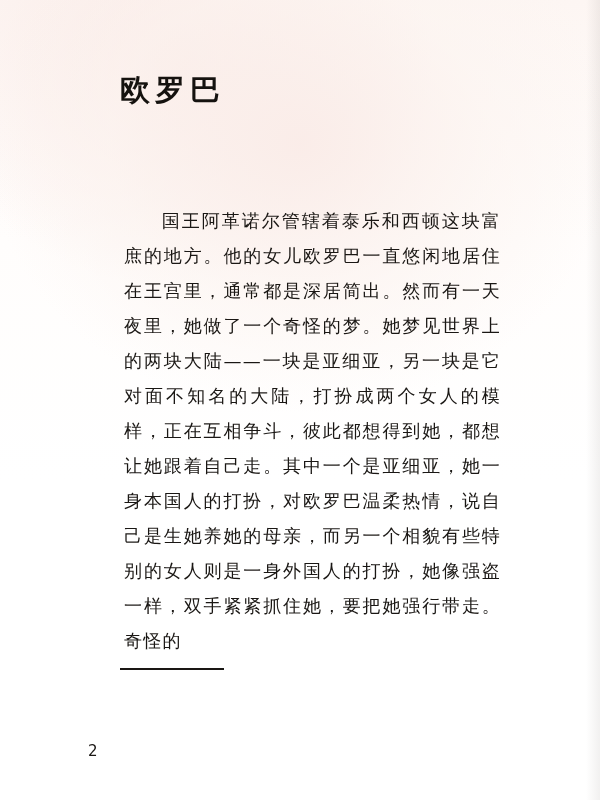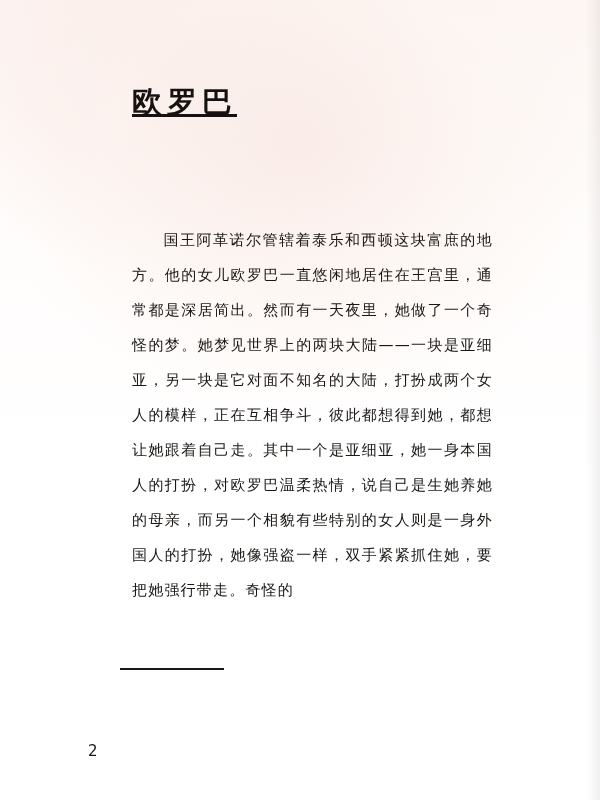--- a/index.html
+++ b/index.html
@@ -23,33 +23,32 @@
       radial-gradient(ellipse 60% 40% at 30% 8%, rgba(248,228,224,0.75) 0%, rgba(255,252,250,0) 70%),
       linear-gradient(180deg, #fdf6f3 0%, #fffdfc 30%, #ffffff 60%, #ffffff 100%);
   }
   .page-inner {
     position: absolute;
     left: 0; top: 0; right: 0; bottom: 0;
     padding: 0 95px 0 120px;
     box-sizing: border-box;
   }
   .title {
-    margin: 12px;
+    margin: 0;
     padding-top: 70px;
     font-size: 30px;
     font-weight: bold;
     letter-spacing: 5px;
     color: #15120f;
     font-family: "DejaVu Sans", "Liberation Sans", sans-serif;
-    text-decoration: underline;
   }
   .body-text {
-    margin: 12px;
+    margin: 4px;
     padding-top: 88px;
-    font-size: 15px;
+    font-size: 18px;
     line-height: 35px;
     letter-spacing: 1.2px;
     text-align: justify;
     text-justify: inter-character;
     color: #1a1714;
     text-indent: 2.1em;
     font-family: "DejaVu Sans", "Liberation Sans", sans-serif;
     font-weight: 500;
   }
   .footnote-zone {

